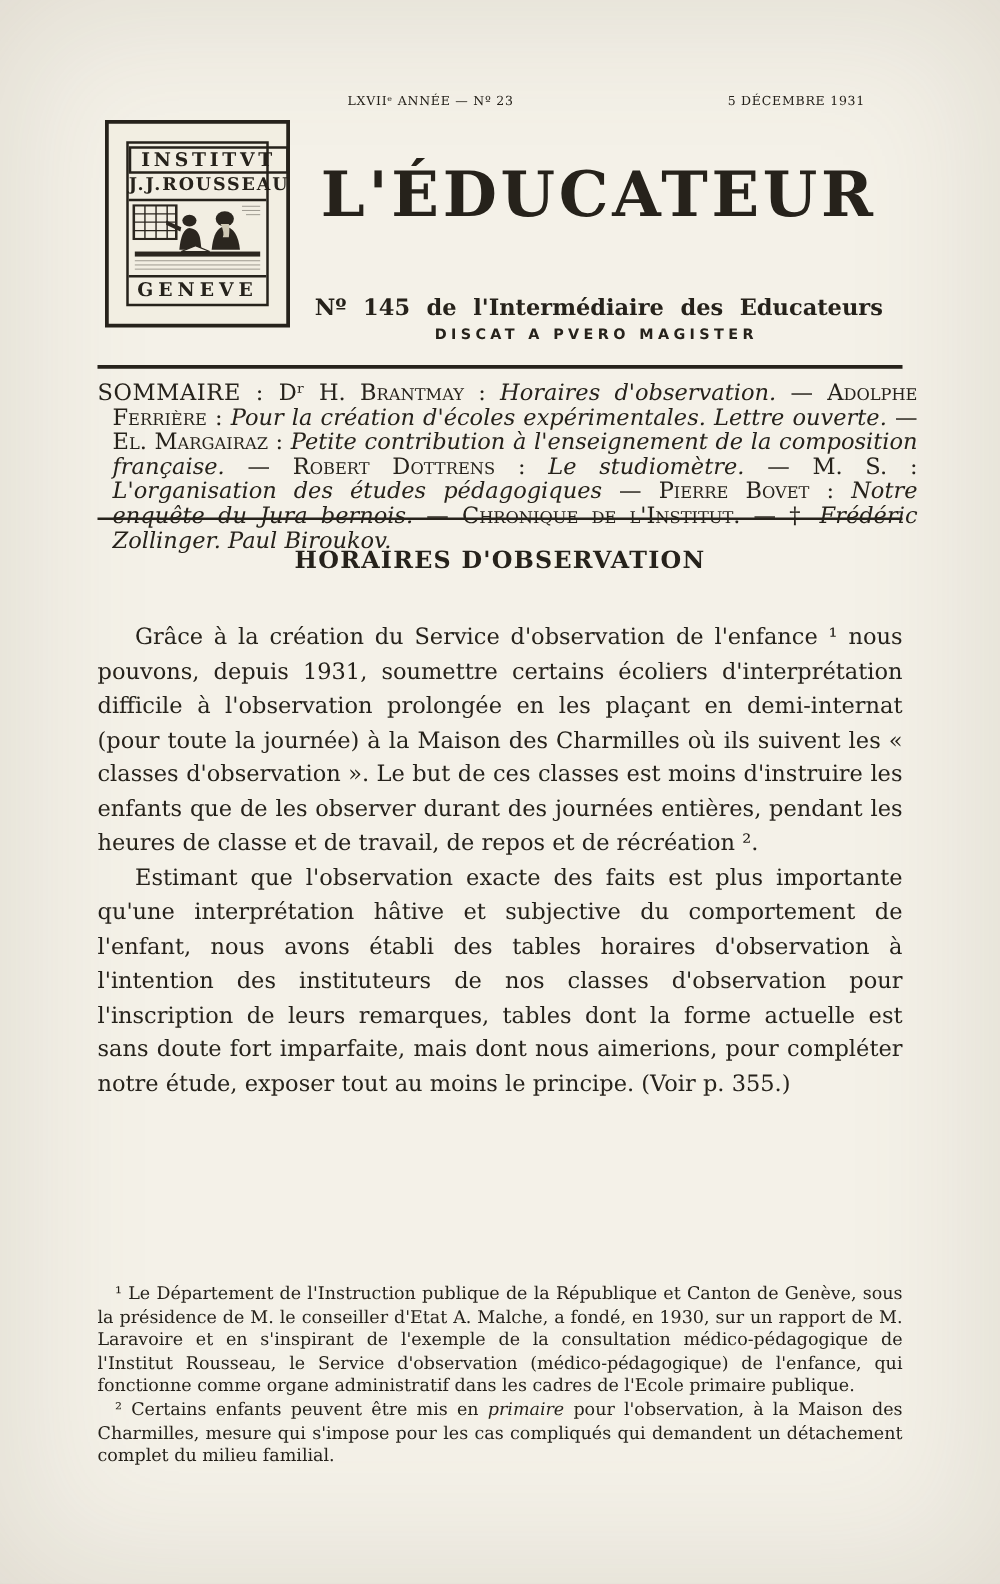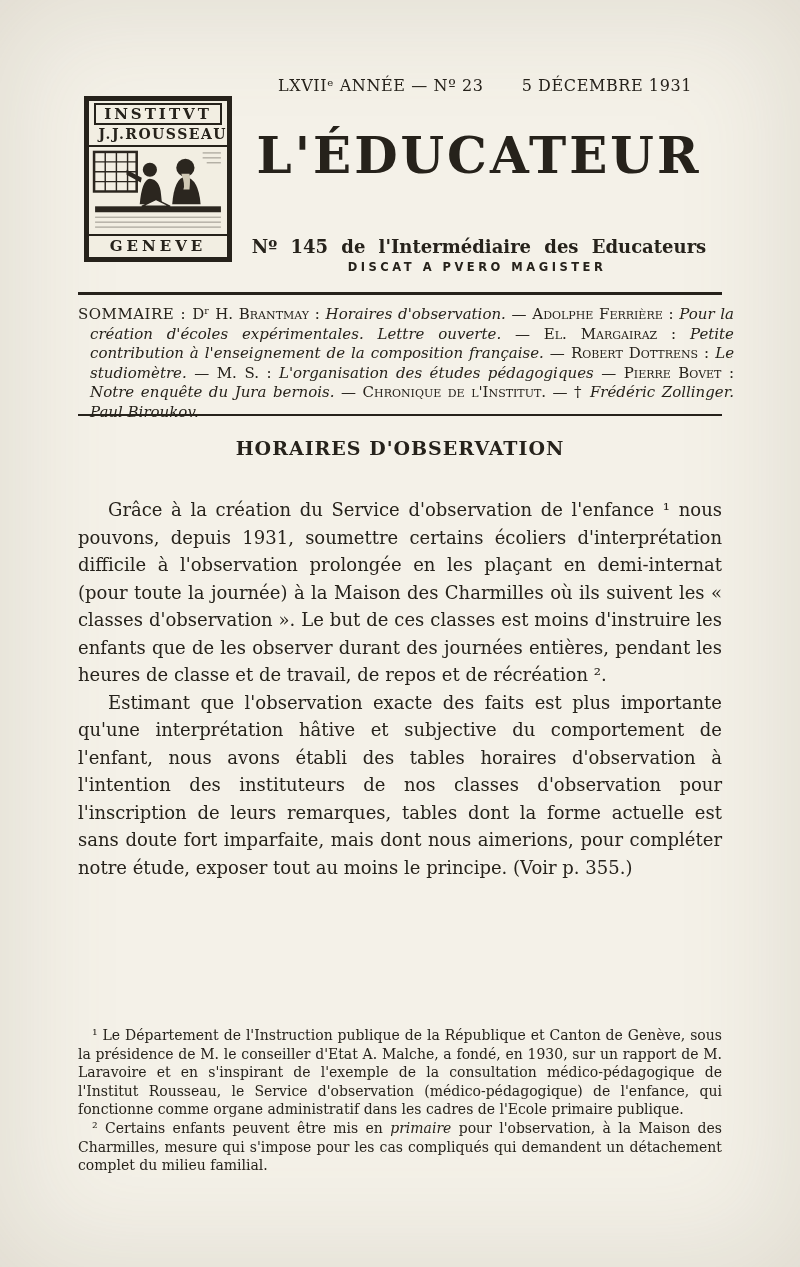--- a/index.html
+++ b/index.html
@@ -14,25 +14,25 @@
     color:#26221b;
     box-shadow: inset 0 0 120px rgba(120,110,90,0.18);
     overflow:hidden;
   }
   .content { position:absolute; left:78px; top:0; width:644px; height:1267px; }
 
   
   .issue-line {
     position:absolute; top:76px; left:200px; width:414px;
     display:flex; justify-content:space-between;
-    font-size:16px; letter-spacing:0.6px; white-space:nowrap;gap:28px;
+    font-size:10px; letter-spacing:0.6px; white-space:nowrap;gap:28px;
   }
   .logo-box {
     position:absolute; top:96px; left:6px; width:148px; height:166px;
-    border:3px solid #26221b; padding:0; background:#f2eee2; box-sizing:border-box;
+    border:3px solid #26221b; padding:14px; background:#f2eee2; box-sizing:border-box;
   }
   .logo-inner {
     border:2px solid #26221b; height:100%; box-sizing:border-box;
     display:flex; flex-direction:column;
   }
   .logo-top { border-bottom:2px solid #26221b; text-align:center; padding:2px 0 3px; }
   .logo-line1 {
     display:inline-block; border:2px solid #26221b; padding:0 8px;
     font-weight:bold; font-size:15px; letter-spacing:3px;
   }
@@ -59,21 +59,21 @@
     text-align:center; font-family:"DejaVu Sans", sans-serif;
     font-weight:bold; font-size:11.5px; letter-spacing:3.5px;
   }
   .rule { position:absolute; left:0; width:644px; background:#26221b; }
   .rule.thick { top:292px; height:3px; }
   .rule.thin  { top:414px; height:1.5px; }
 
   
   .sommaire {
     position:absolute; top:305px; left:0; width:644px;
-    font-size:15px; line-height:19.6px; text-align:justify;
+    font-size:18px; line-height:19.6px; text-align:justify;
     padding-left:12px; text-indent:-12px; margin:0;
   }
   .sc { font-variant:small-caps; }
   .i  { font-style:italic; }
   .caps { letter-spacing:0.5px; }
 
   
   .art-title {
     position:absolute; top:437px; left:0; width:644px;
     text-align:center; font-weight:bold; font-size:19px; letter-spacing:1px;

